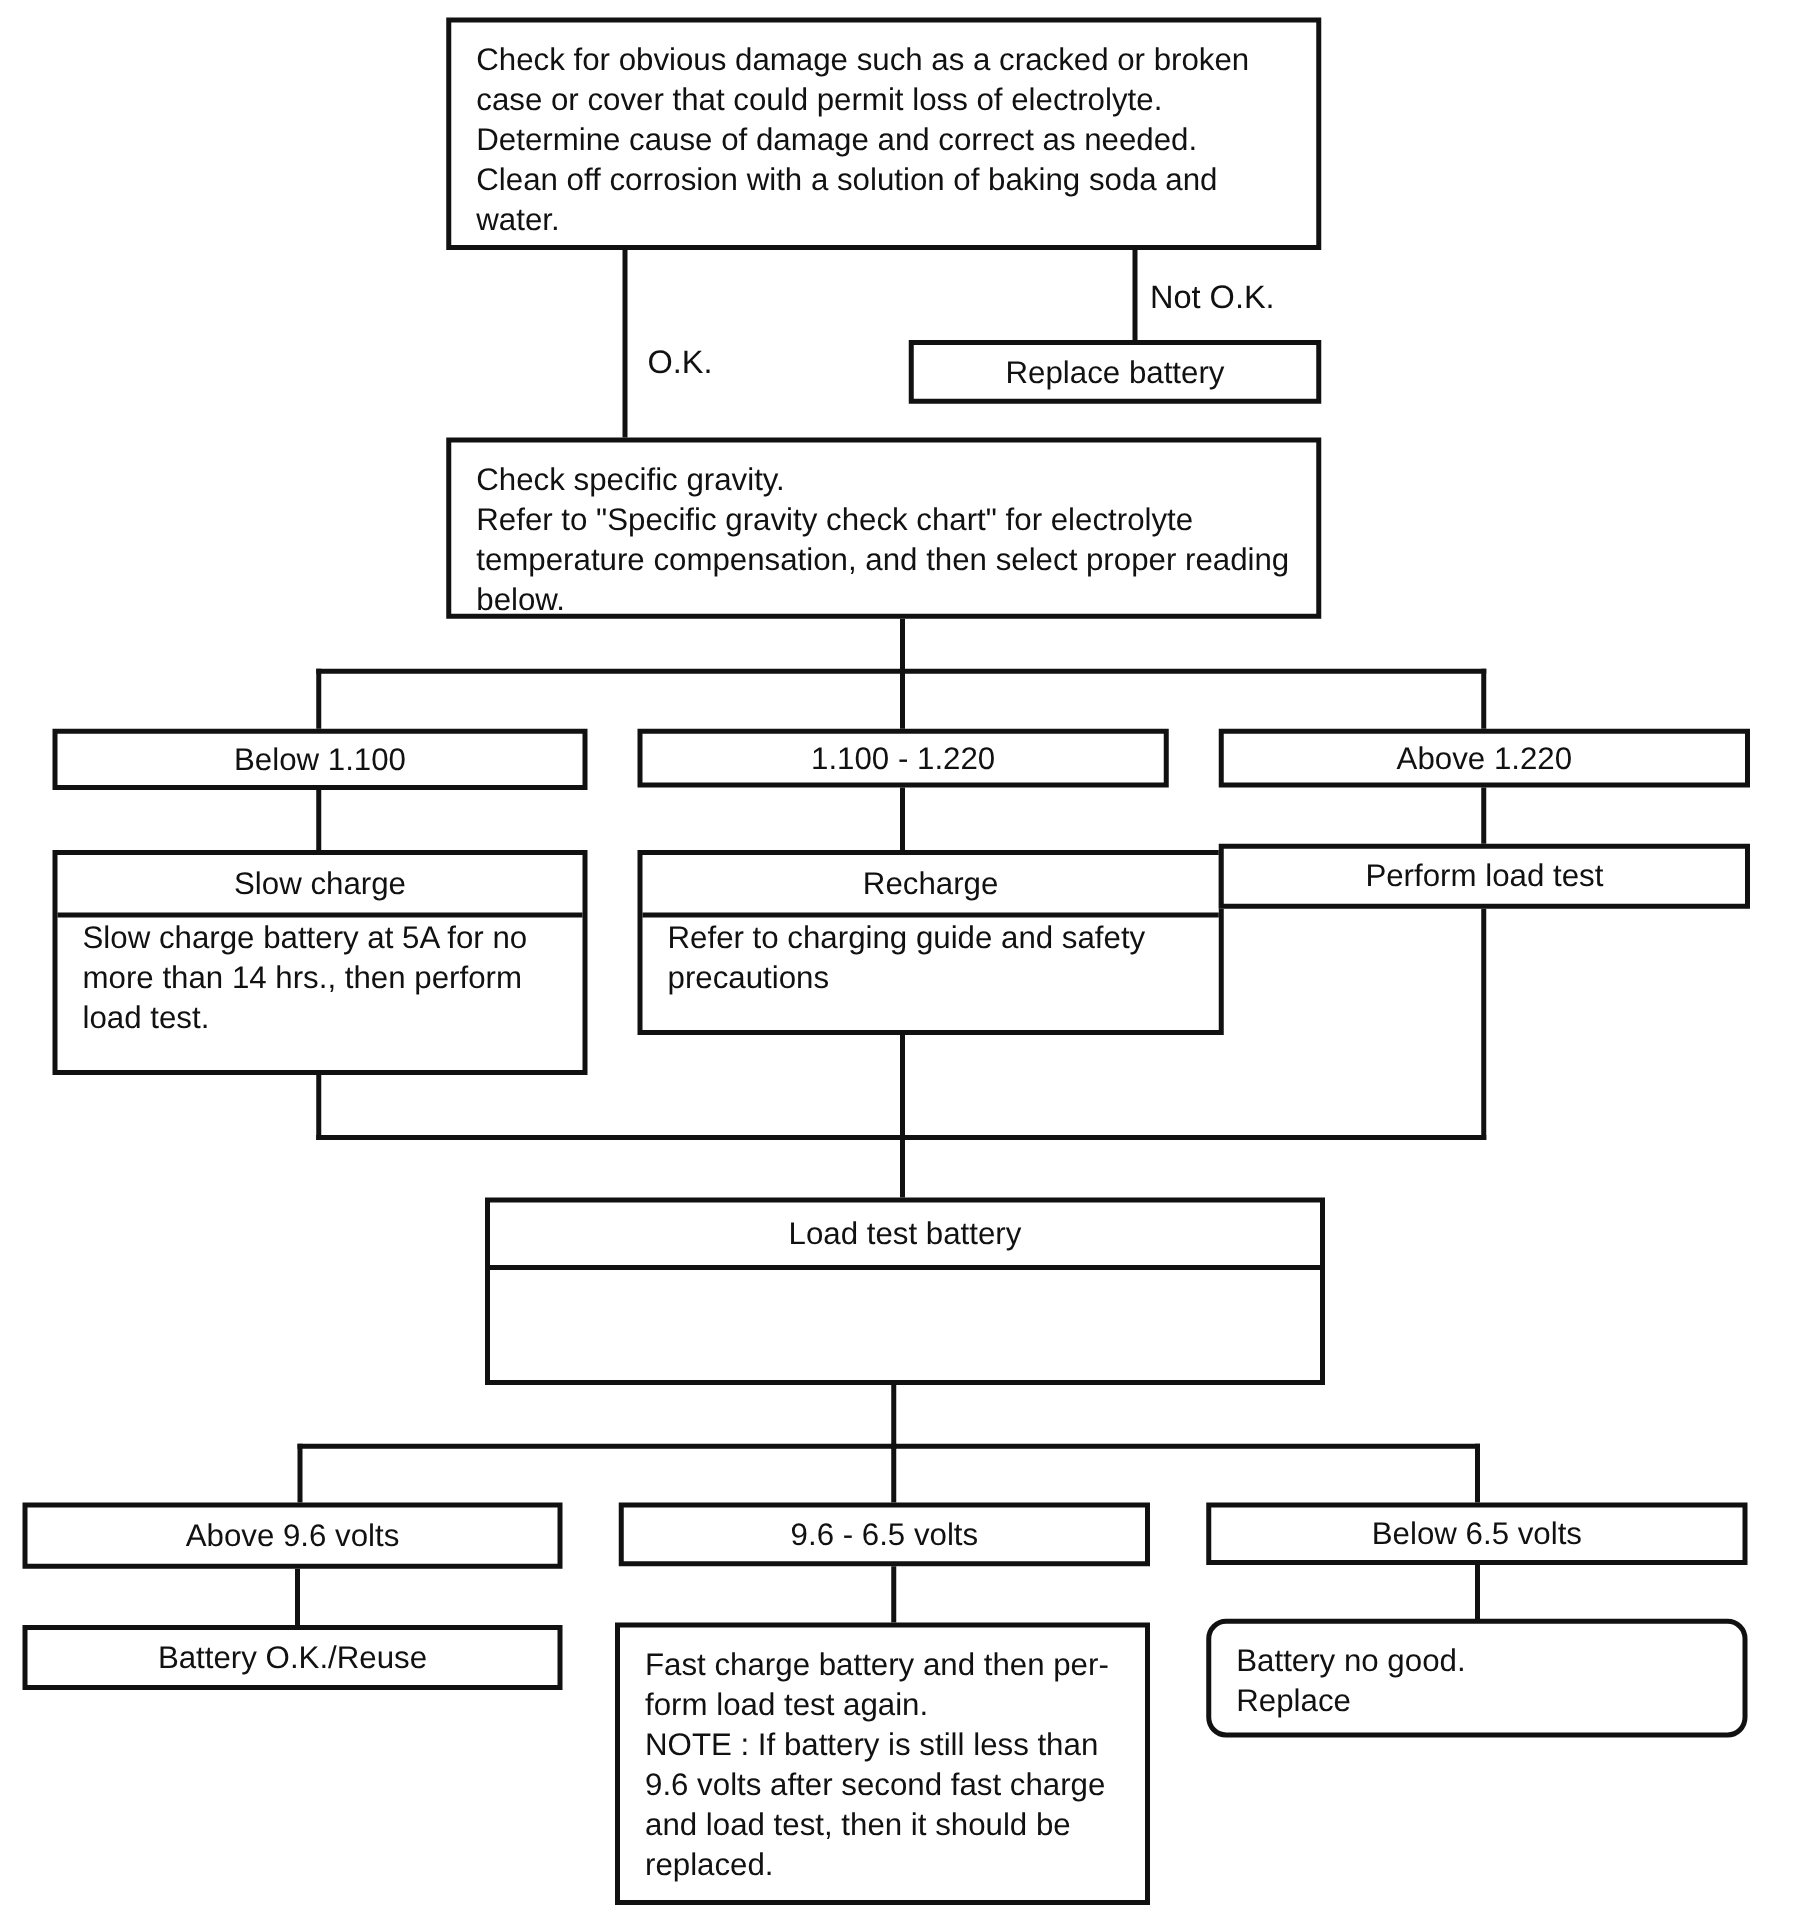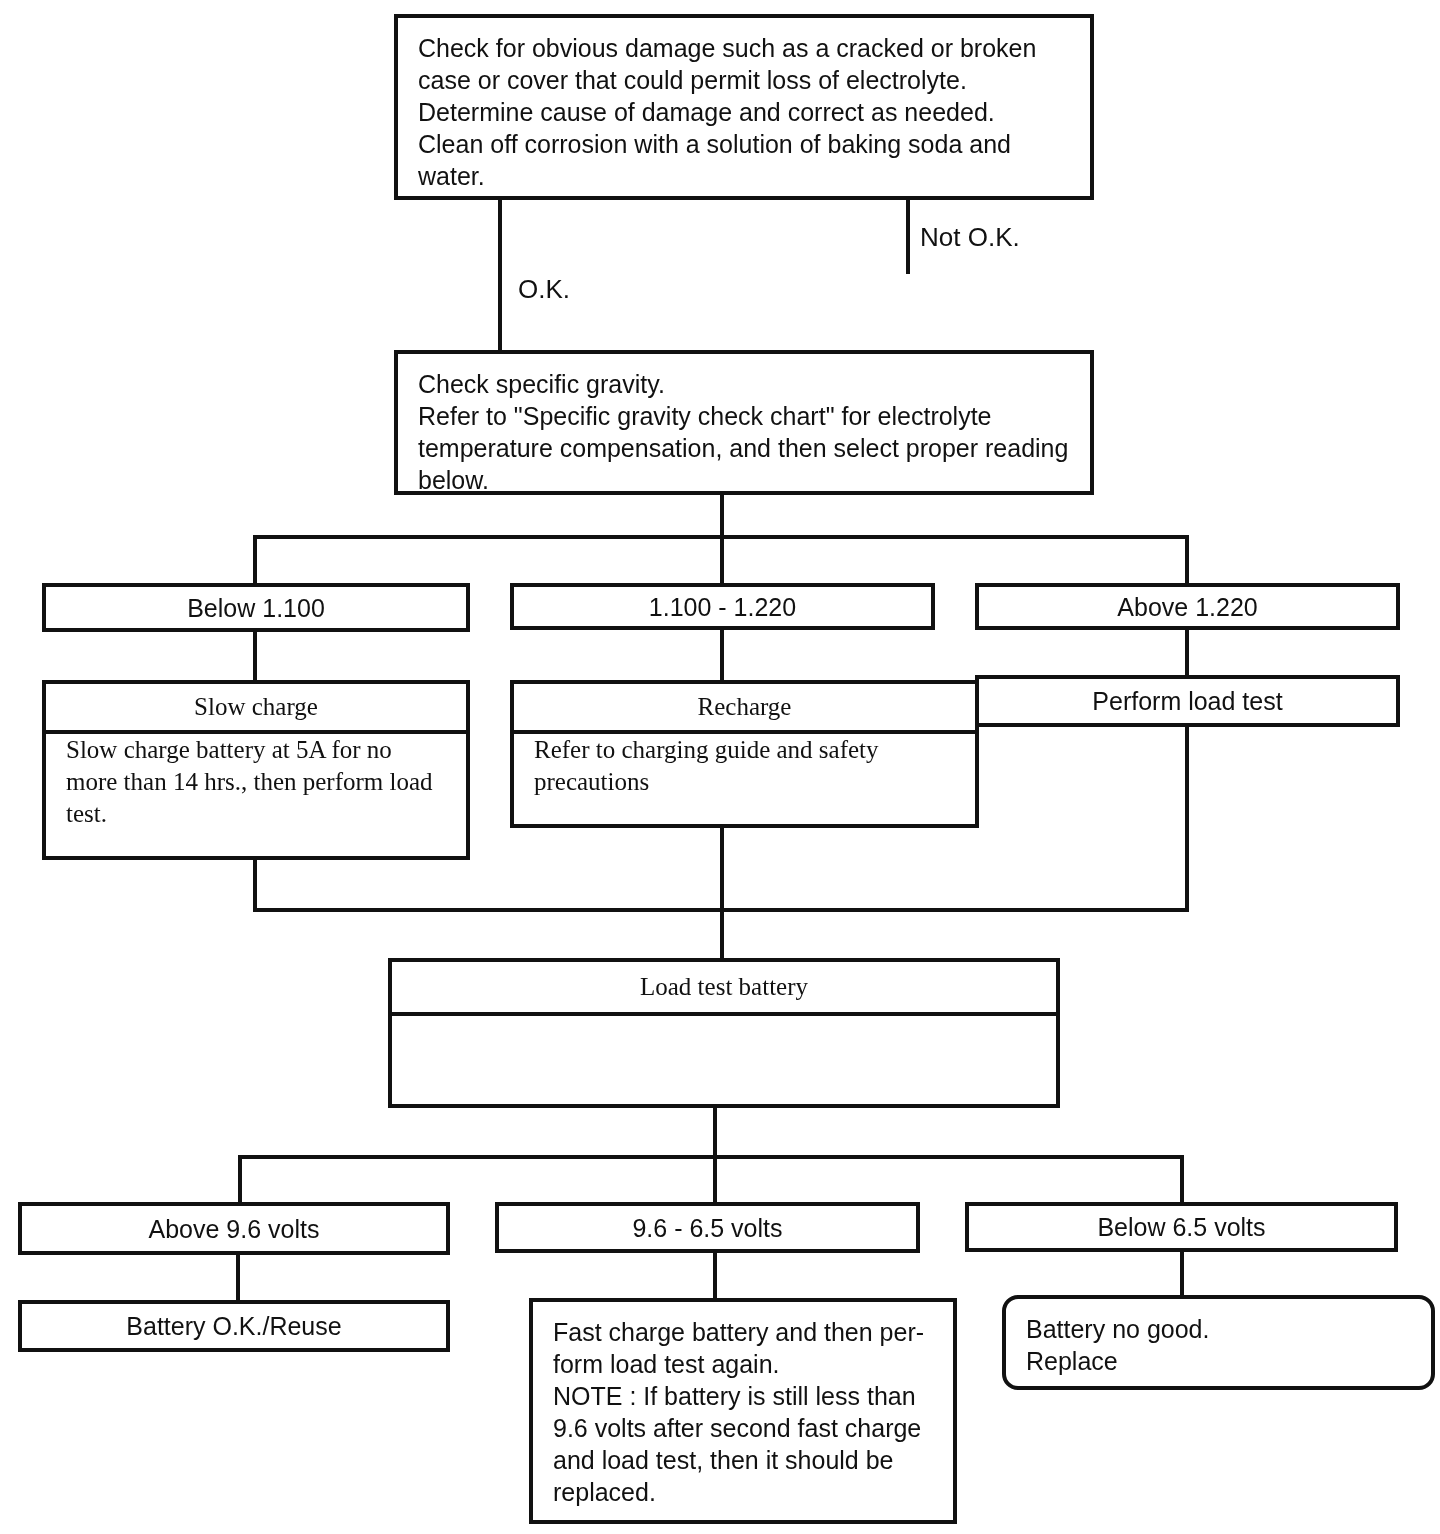--- a/index.html
+++ b/index.html
@@ -25,30 +25,28 @@
     white-space: pre-line;
   }
   .center-text {
     display: flex;
     align-items: center;
     justify-content: center;
     text-align: center;
   }
   .pad-text {
     padding: 14px 20px;
-    margin-left: 37px;
   }
   .node-group {
     position: absolute;
     border: 4px solid #111111;
     background: #ffffff;
     box-sizing: border-box;
     font-size: 25px;
     line-height: 1.28;
-    font-family: Liberation Serif, serif;
   }
   .node-header {
     border-bottom: 4px solid #111111;
     display: flex;
     align-items: center;
     justify-content: center;
     text-align: center;
     box-sizing: border-box;
   }
   .node-body {
@@ -101,20 +99,21 @@
   <div class="v" style="left:713px; top:1251px; height:49px;"></div>
   <div class="v" style="left:1180px; top:1250px; height:47px;"></div>
 
   <div class="edge-label" style="left:518px; top:274px;">O.K.</div>
   <div class="edge-label" style="left:920px; top:222px;">Not O.K.</div>
 
   <div class="box pad-text" style="left:357px; top:14px; width:700px; height:186px;">Check for obvious damage such as a cracked or broken case or cover that could permit loss of electrolyte.
 Determine cause of damage and correct as needed.
 Clean off corrosion with a solution of baking soda and water.</div>
 
+  <div class="box center-text" style="left:727px; top:272px; width:330px; height:51px;">Replace battery</div>
 
   <div class="box pad-text" style="left:357px; top:350px; width:700px; height:145px;">Check specific gravity.
 Refer to "Specific gravity check chart" for electrolyte temperature compensation, and then select proper reading below.</div>
 
   <div class="box center-text" style="left:42px; top:583px; width:428px; height:49px;">Below 1.100</div>
 
   <div class="box center-text" style="left:510px; top:583px; width:425px; height:47px;">1.100 - 1.220</div>
 
   <div class="box center-text" style="left:975px; top:583px; width:425px; height:47px;">Above 1.220</div>
 

